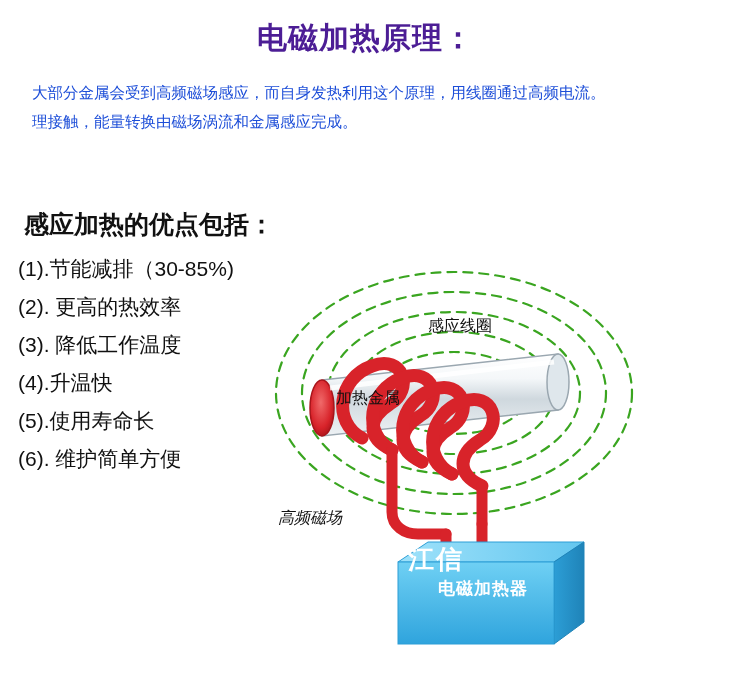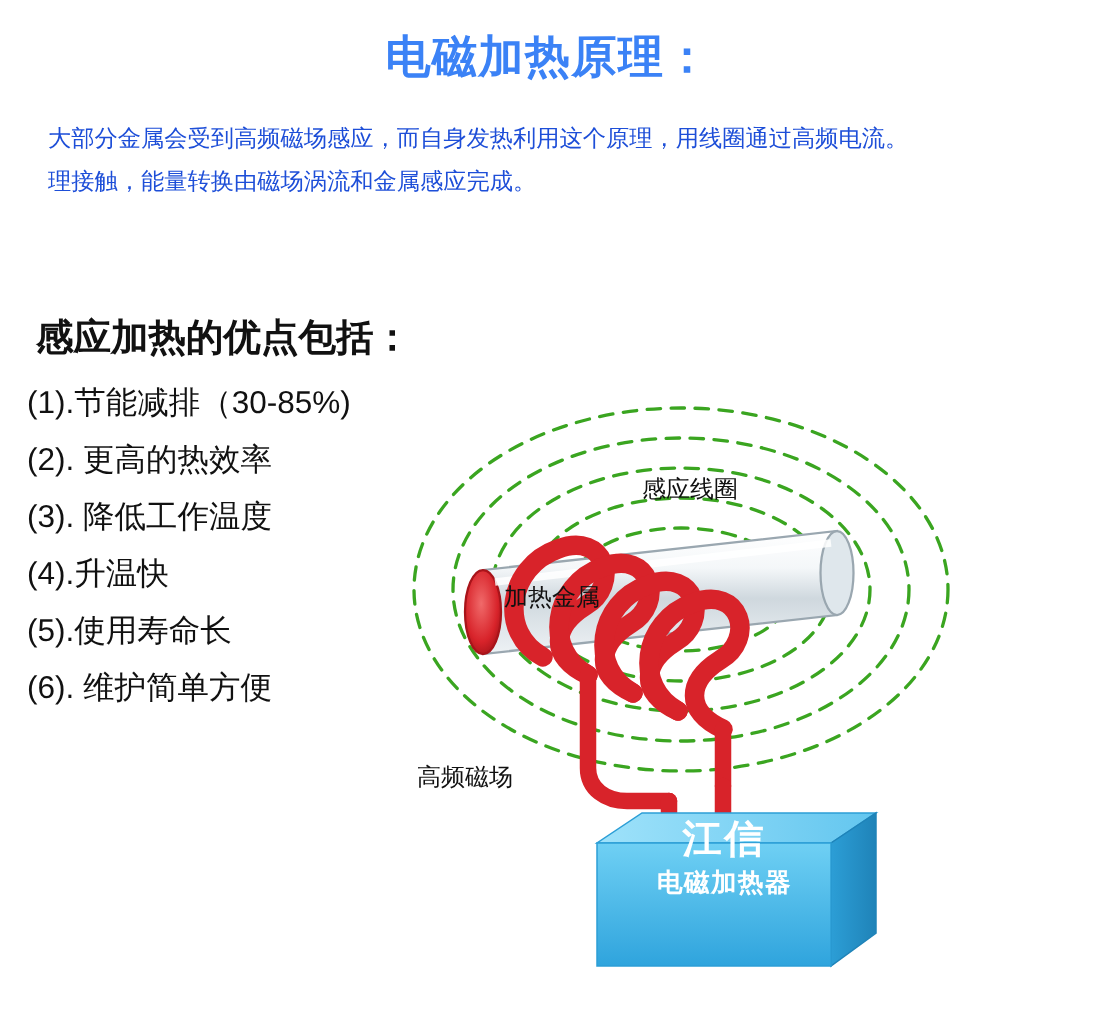--- a/index.html
+++ b/index.html
@@ -23,21 +23,21 @@
 
   
   .title {
     position: absolute;
     top: 18px;
     left: 0;
     width: 731px;
     text-align: center;
     font-size: 30px;
     font-weight: bold;
-    color: #3b82f6;
+    color: #4c1d95;
     letter-spacing: 1px;
   }
 
   
   .intro {
     position: absolute;
     top: 78px;
     left: 32px;
     width: 675px;
     font-size: 15.5px;
@@ -84,28 +84,28 @@
 
   .diag-label {
     position: absolute;
     font-size: 16px;
     color: #111111;
     font-weight: normal;
     white-space: nowrap;
   }
   .lbl-coil   { left: 170px; top: 54px; }
   .lbl-metal  { left: 78px;  top: 126px; }
-  .lbl-field  { left: 20px;  top: 246px; }
+  .lbl-field  { left: 20px;  top: 246px; font-style: italic; }
 
   .box-brand {
     position: absolute;
     left: 150px;
     top: 280px;
     width: 150px;
-    text-align: center;
+    text-align: left;
     font-size: 26px;
     font-weight: bold;
     color: #ffffff;
     letter-spacing: 2px;
   }
   .box-sub {
     position: absolute;
     left: 150px;
     top: 315px;
     width: 150px;

